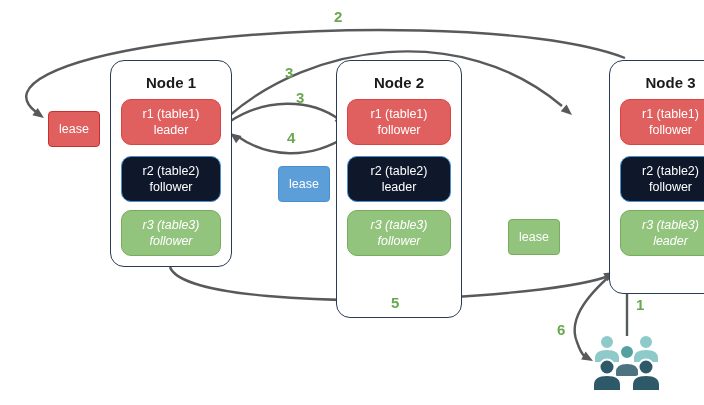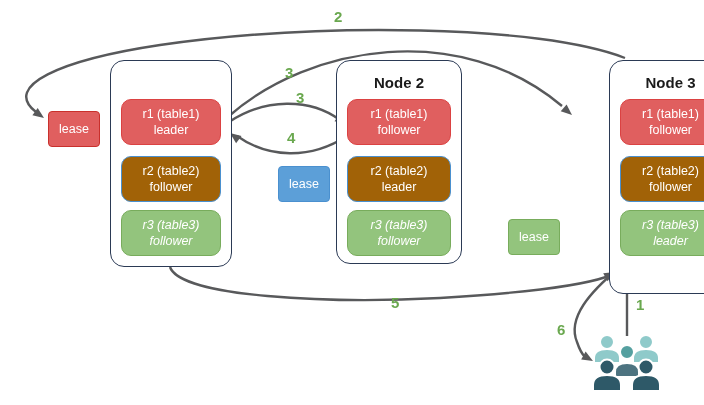--- a/index.html
+++ b/index.html
@@ -18,21 +18,21 @@
   }
   .replica{
     position:absolute;left:10px;right:10px;height:46px;border-radius:10px;
     box-sizing:border-box;border:1.5px solid transparent;
     display:flex;flex-direction:column;align-items:center;justify-content:center;
     color:#ffffff;font-size:12.5px;line-height:1.3;text-align:center;
   }
   .replica .line{pointer-events:none;}
   .r-pos-0{top:38px;} .r-pos-1{top:95px;} .r-pos-2{top:149px;font-style:italic;}
   .replica.red{background:#e05f5f;border-color:#db4242;}
-  .replica.blue{background:#a16207;border-color:#4a90cf;}
+  .replica.blue{background:#0f172a;border-color:#4a90cf;}
   .replica.green{background:#93c47d;border-color:#78ac5c;}
   .lease{
     position:absolute;width:52px;height:36px;border-radius:4px;box-sizing:border-box;
     display:flex;align-items:center;justify-content:center;
     color:#ffffff;font-size:12.5px;border:1.5px solid transparent;
   }
   .lease.red{left:48px;top:111px;background:#e05f5f;border-color:#c9302c;}
   .lease.blue{left:278px;top:166px;background:#5c9fd8;border-color:#4a90cf;}
   .lease.green{left:508px;top:219px;background:#93c47d;border-color:#78ac5c;}
   .step{
@@ -88,35 +88,36 @@
         <path d="M593,391 L593,385 Q593,375 607,375 Q621,375 621,385 L621,391 Z"></path>
       </g>
       <g fill="#2e5968">
         <circle cx="646" cy="367" r="7.5"></circle>
         <path d="M632,391 L632,385 Q632,375 646,375 Q660,375 660,385 L660,391 Z"></path>
       </g>
     </g>
   </svg>
 
   <div class="node" style="left:110px;top:60px;width:122px;height:207px;">
+    <div class="node-title">Node 1</div>
     <div class="replica red r-pos-0">
       <span class="line">r1 (table1)</span>
       <span class="line">leader</span>
     </div>
     <div class="replica blue r-pos-1">
       <span class="line">r2 (table2)</span>
       <span class="line">follower</span>
     </div>
     <div class="replica green r-pos-2">
       <span class="line">r3 (table3)</span>
       <span class="line">follower</span>
     </div>
   </div>
 
-  <div class="node" style="left:336px;top:60px;width:126px;height:204px;">
+  <div class="node" style="left:336px;top:60px;width:126px;height:258px;">
     <div class="node-title">Node 2</div>
     <div class="replica red r-pos-0">
       <span class="line">r1 (table1)</span>
       <span class="line">follower</span>
     </div>
     <div class="replica blue r-pos-1">
       <span class="line">r2 (table2)</span>
       <span class="line">leader</span>
     </div>
     <div class="replica green r-pos-2">

